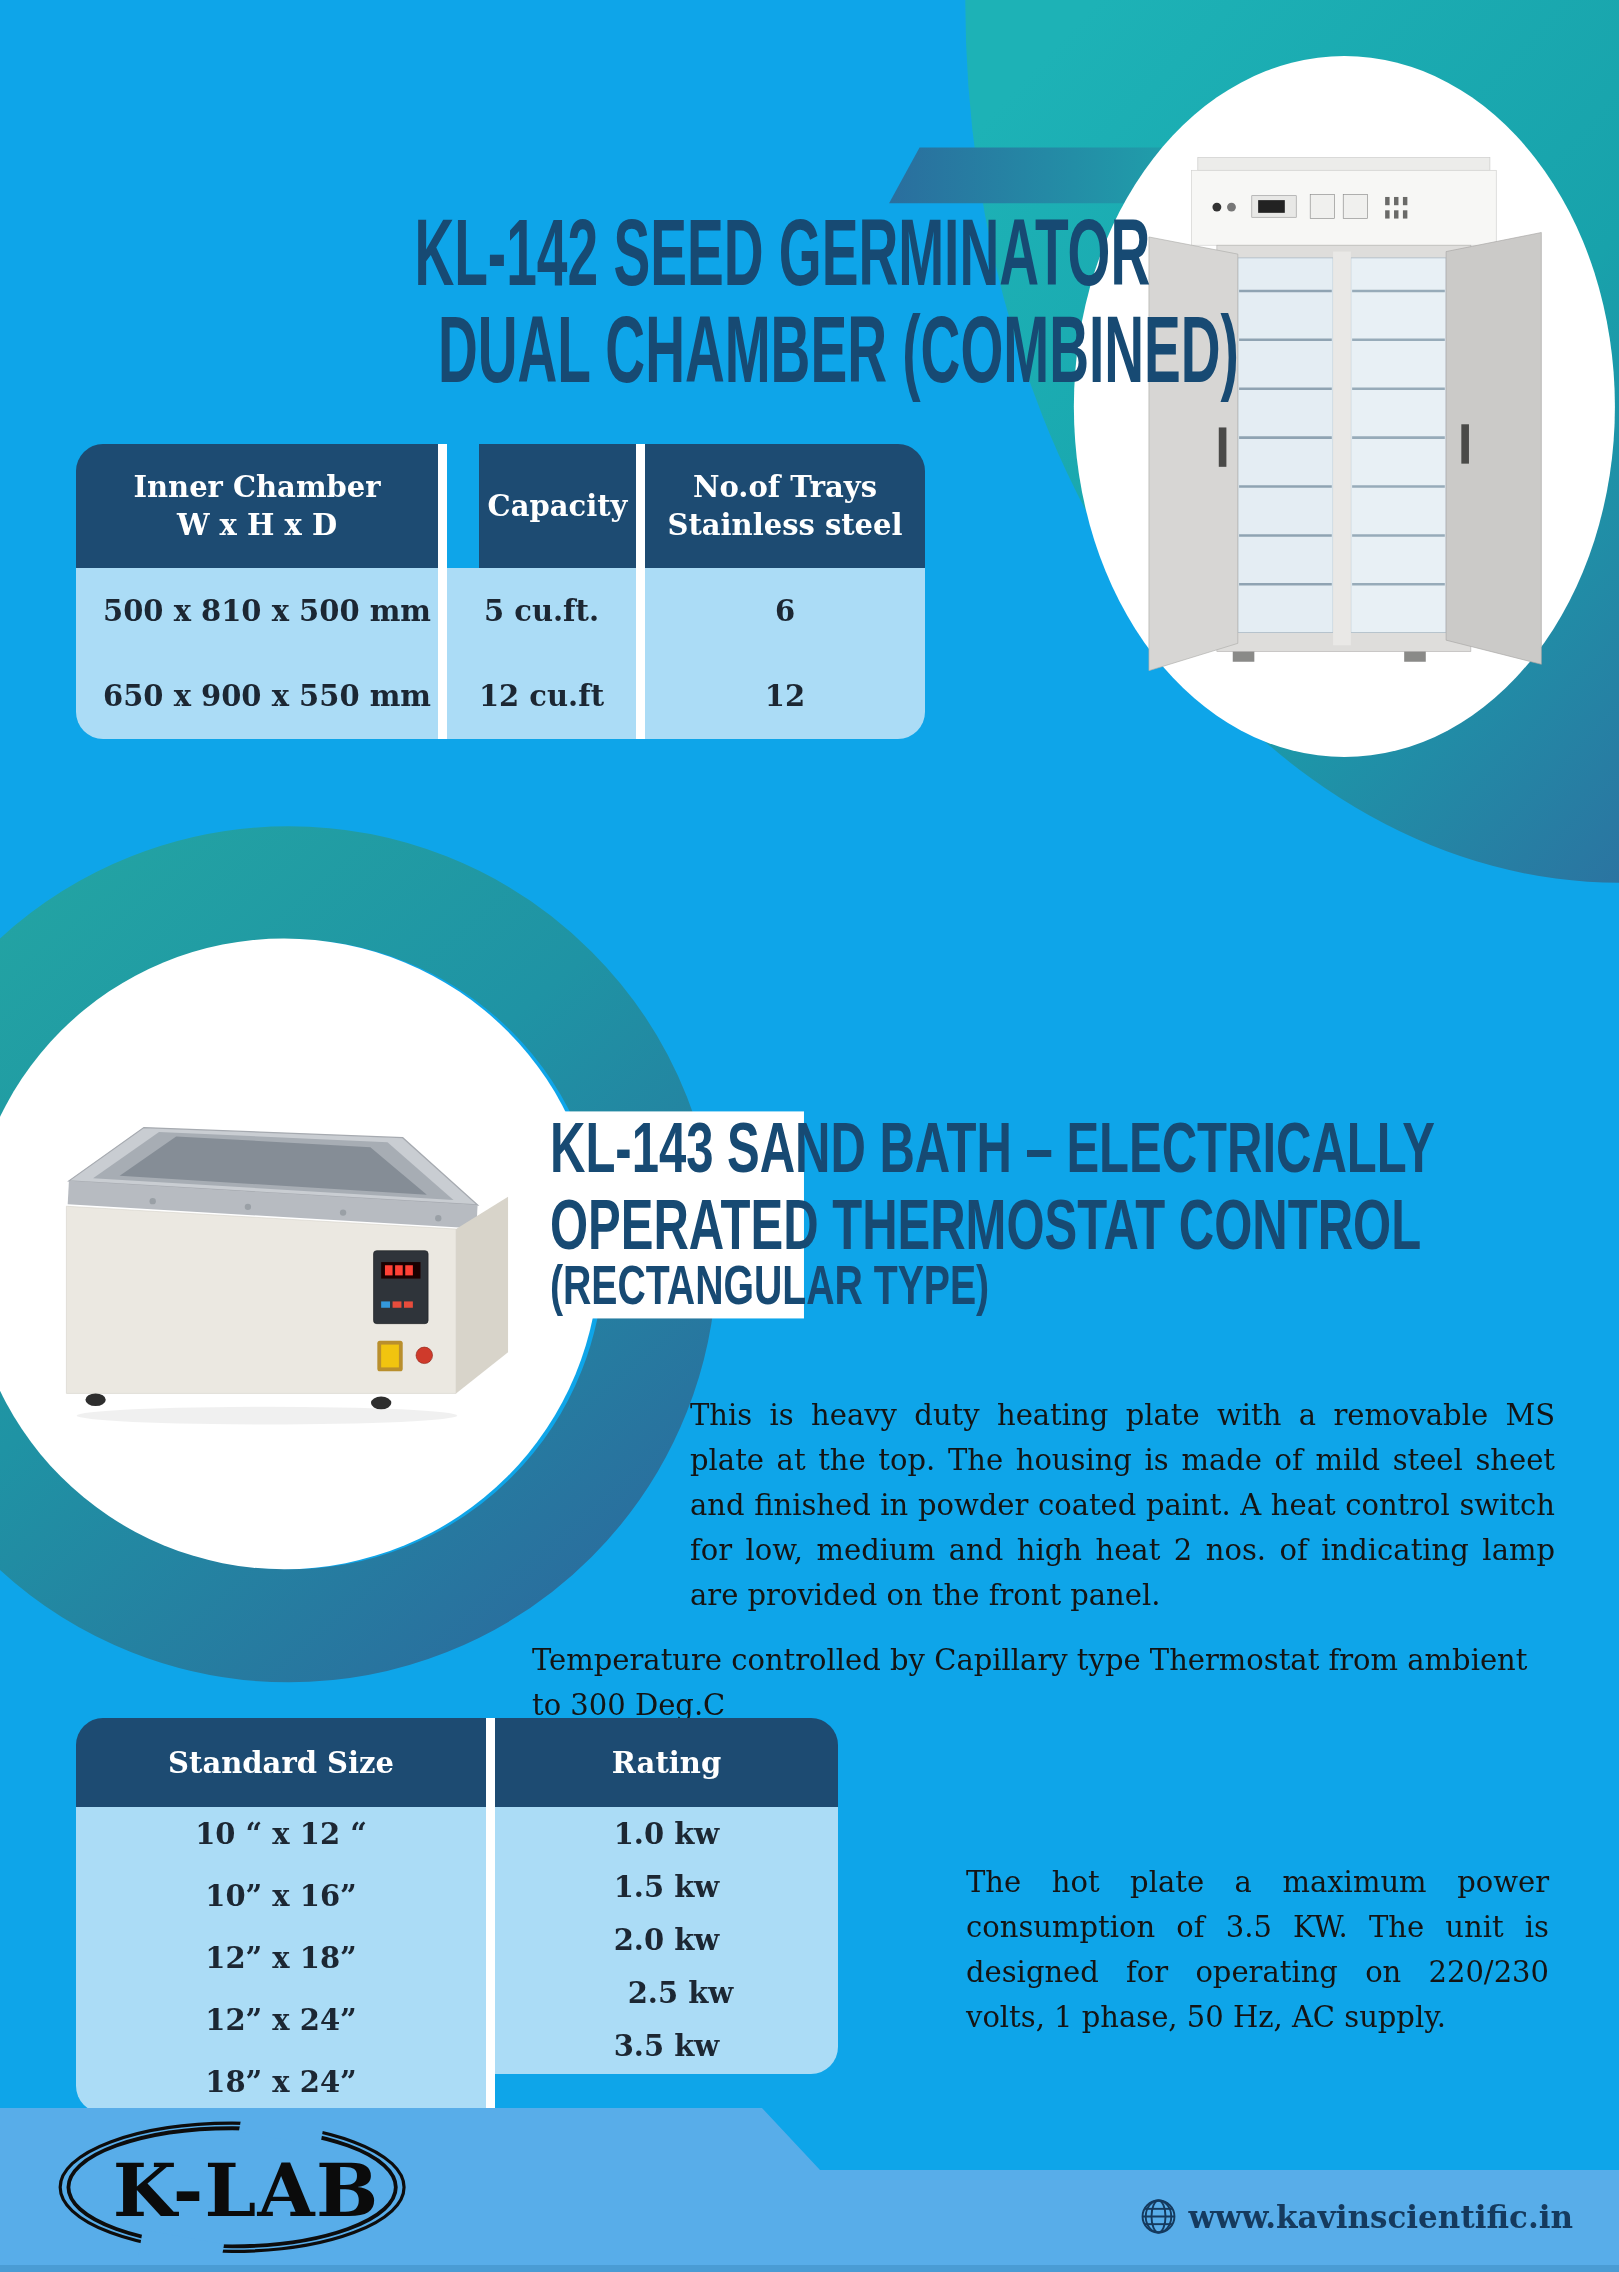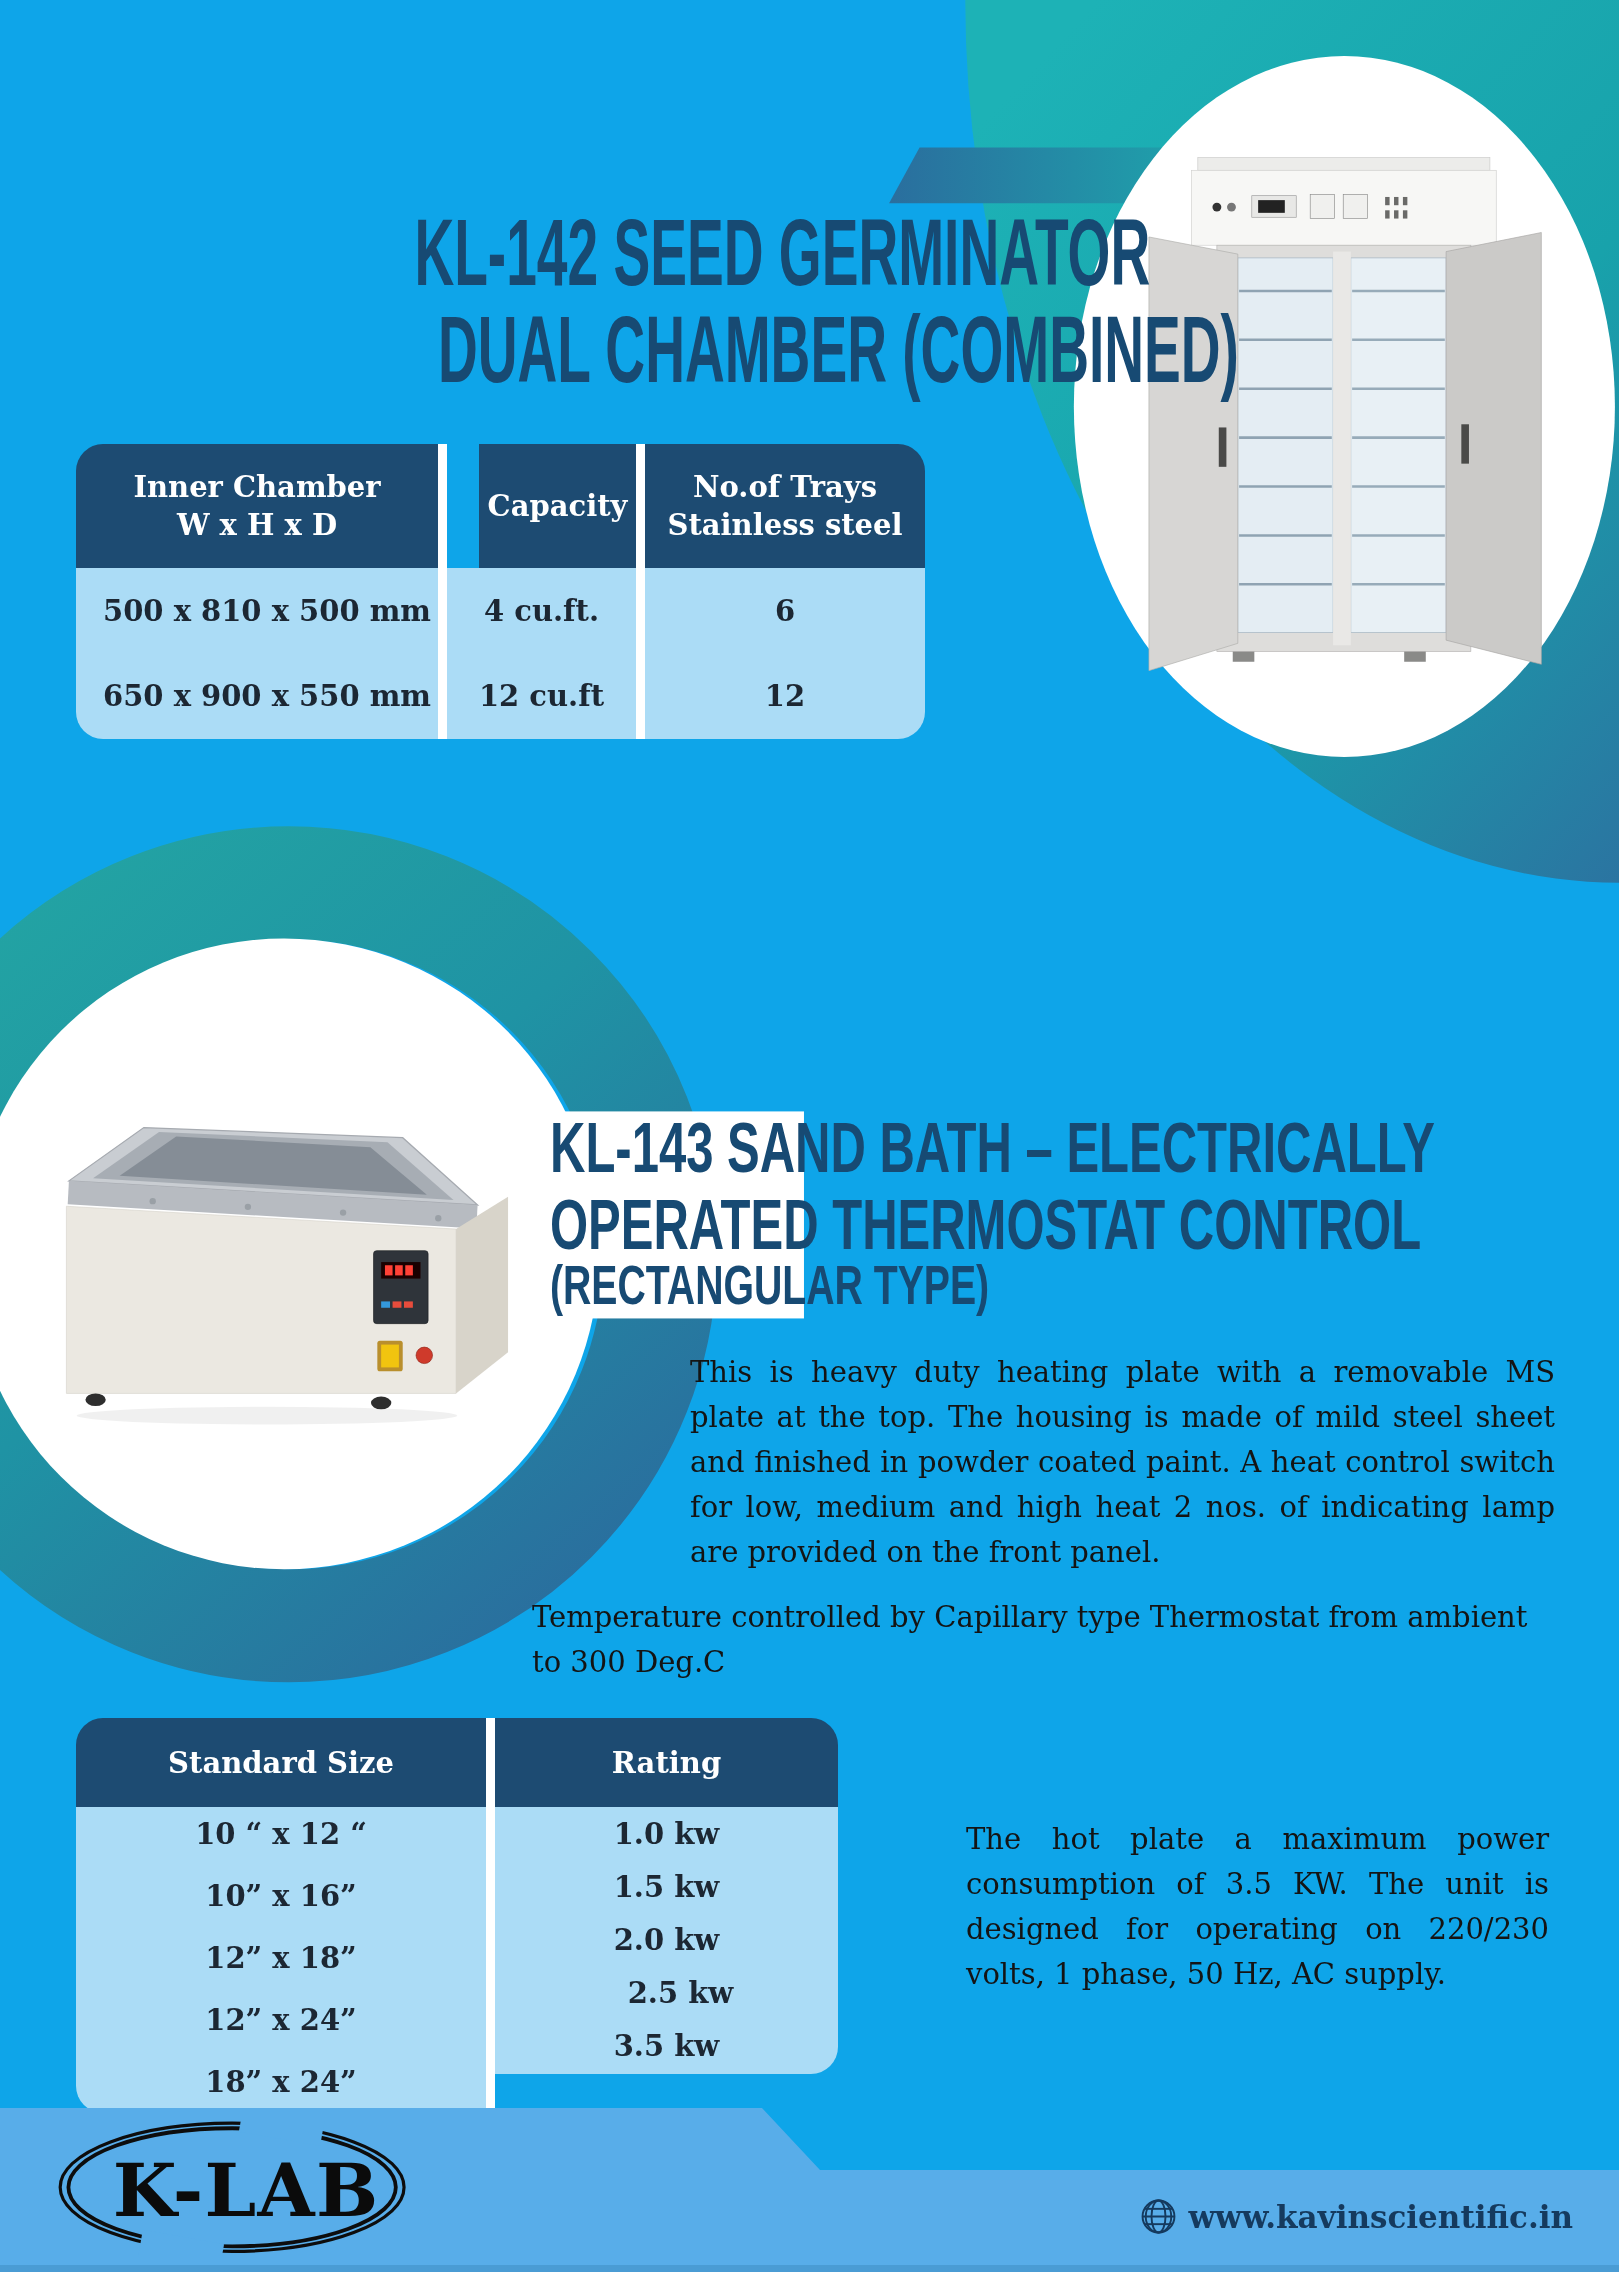--- a/index.html
+++ b/index.html
@@ -34,21 +34,21 @@
          font-size:29px;font-weight:600;}
   .cell{display:flex;align-items:center;justify-content:center;}
   .cell.left{justify-content:flex-start;padding-left:27px;}
   .rtl{border-top-left-radius:27px;}
   .rtr{border-top-right-radius:27px;}
   .rbl{border-bottom-left-radius:27px;}
   .rbr{border-bottom-right-radius:27px;}
 
   
   .para{position:absolute;color:#141414;font-size:29px;line-height:45px;
-        text-align:justify;font-family:"DejaVu Serif",serif;}
+        text-align:justify;font-family:"DejaVu Serif",serif;margin-top:43px;}
 
   
   #footer-band{position:absolute;left:0;top:2108px;width:1620px;height:164px;background:#58ade9;
     clip-path:polygon(0 0,762px 0,820px 62px,1620px 62px,1620px 164px,0 164px);}
   #footer-edge{position:absolute;left:0;top:2265px;width:1620px;height:7.6px;background:#4a9cd4;}
   #website{position:absolute;left:1140px;top:2198px;display:flex;align-items:center;gap:11.4px;
     color:#153a5e;font-size:31px;font-weight:700;font-family:"DejaVu Serif",serif;}
 </style>
 </head>
 <body>
@@ -142,21 +142,21 @@
 W x H x D</div>
       <div class="tbody rbl" style="height:171px;">
         <div class="cell left" style="height:86px;">500 x 810 x 500 mm</div>
         <div class="cell left" style="height:86px;">650 x 900 x 550 mm</div>
       </div>
     </div>
     <div class="colgap"></div>
     <div class="col" style="width:189px;">
       <div class="thead" style="height:124px;margin-left:32px;">Capacity</div>
       <div class="tbody" style="height:171px;">
-        <div class="cell" style="height:86px;">4 cu.ft.</div>
+        <div class="cell" style="height:86px;">5 cu.ft.</div>
         <div class="cell" style="height:86px;">12 cu.ft</div>
       </div>
     </div>
     <div class="colgap"></div>
     <div class="col" style="width:280px;">
       <div class="thead rtr" style="height:124px;">No.of Trays
 Stainless steel</div>
       <div class="tbody rbr" style="height:171px;">
         <div class="cell" style="height:86px;">6</div>
         <div class="cell" style="height:86px;">12</div>

